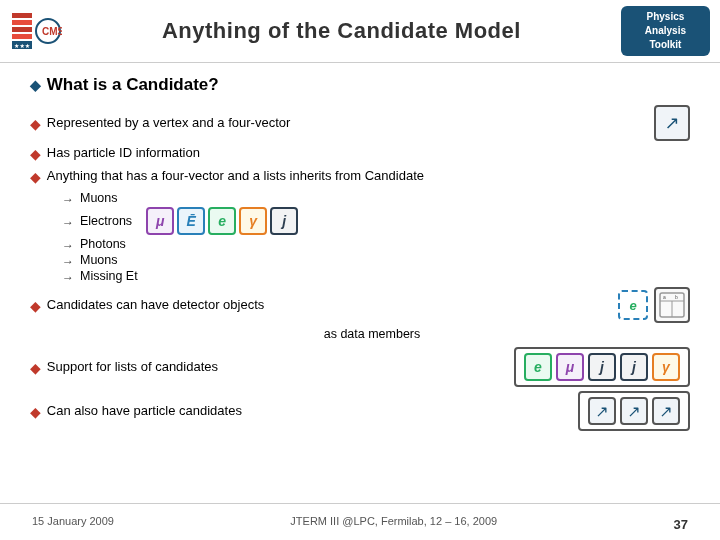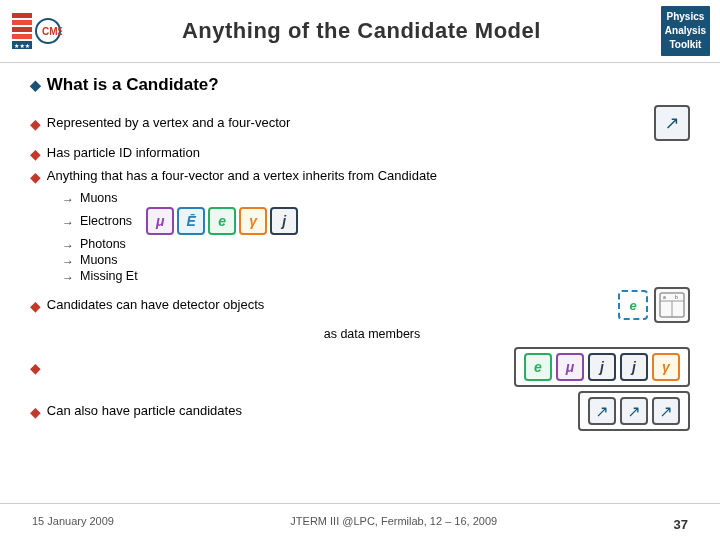--- a/index.html
+++ b/index.html
@@ -32,22 +32,22 @@
       color: #333;
       flex: 1;
       text-align: center;
       letter-spacing: 0.5px;
     }
     .pat-badge {
       background: #1a5276;
       color: #fff;
       font-size: 10px;
       font-weight: bold;
-      padding: 4px 4px;
-      border-radius: 1px;
+      padding: 4px 24px;
+      border-radius: 6px;
       text-align: center;
       line-height: 1.4;
     }
 
     
     .content {
       padding: 12px 30px 8px 30px;
     }
 
     
@@ -276,21 +276,21 @@
     <div class="vertex-icon">↗</div>
   </div>
 
   <div class="main-bullet" style="margin-top:4px;">
     <span class="diamond">◆</span>
     <span>Has particle ID information</span>
   </div>
 
   <div class="main-bullet">
     <span class="diamond">◆</span>
-    <span>Anything that has a four-vector and a vertex inherits from Candidate</span>
+    <span>Anything that has a four-vector and a lists inherits from Candidate</span>
   </div>
 
   <div class="sub-list">
 
     <div class="sub-item">
       <span class="arrow">→</span>
       <span>Muons</span>
     </div>
 
     <div class="sub-item">
@@ -339,20 +339,21 @@
       </svg>
     </div>
   </div>
   <div class="main-bullet" style="margin-left:24px; font-size:12.5px;justify-content:center;">
     <span>as data members</span>
   </div>
 
   <div style="display:flex; align-items:center; margin-bottom:4px; margin-top:4px;">
     <div class="main-bullet" style="margin-bottom:0; flex:1;">
       <span class="diamond">◆</span>
+      <span>Support for lists of candidates</span>
     </div>
     <div class="support-box">
       <div class="icon-box icon-e">e</div>
       <div class="icon-box icon-mu">μ</div>
       <div class="icon-box icon-j">j</div>
       <div class="icon-box icon-j">j</div>
       <div class="icon-box icon-gamma">γ</div>
     </div>
   </div>
 

